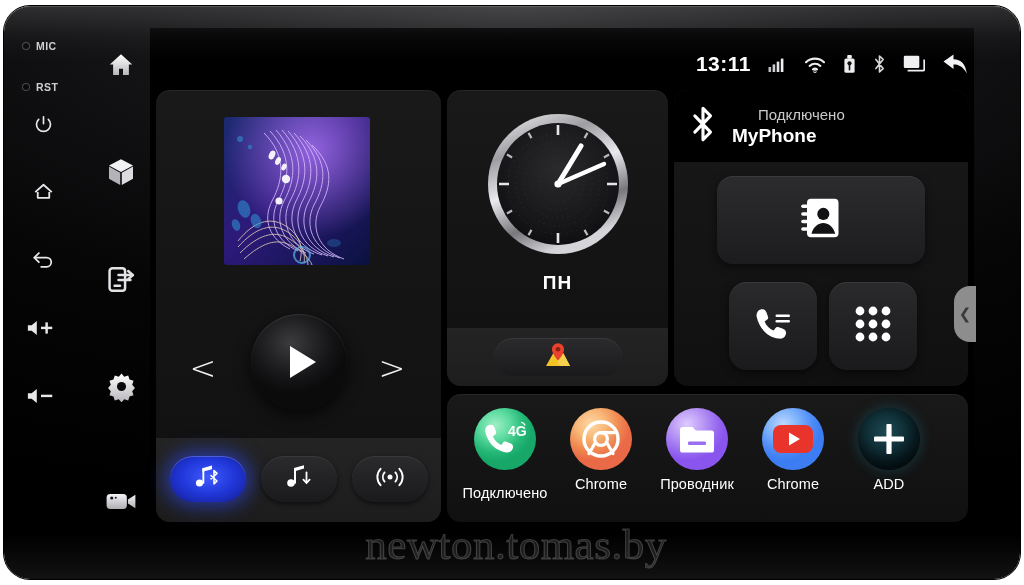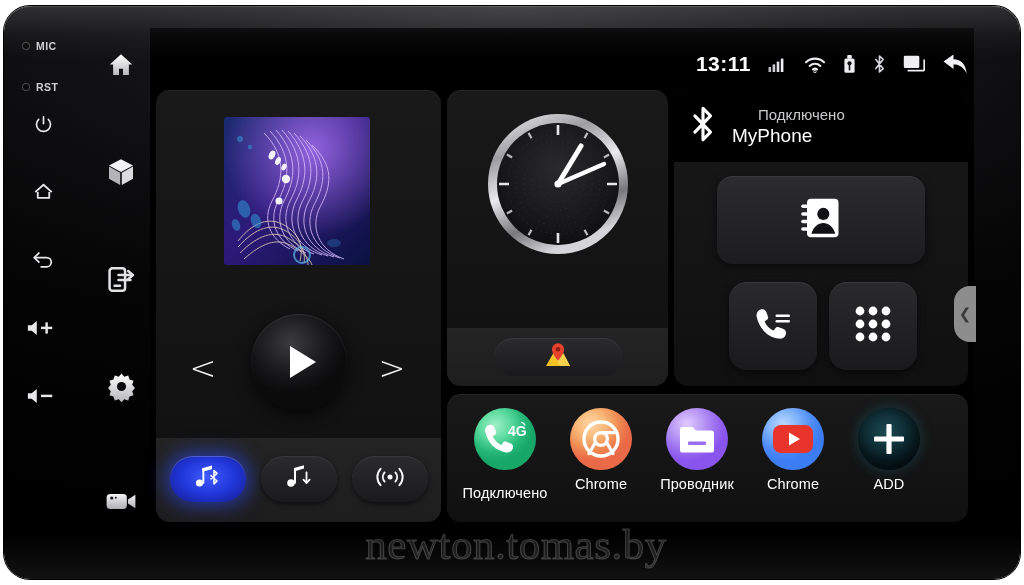--- a/index.html
+++ b/index.html
@@ -159,21 +159,21 @@
 
   
   #btwidget { left: 524px; top: 62px; width: 294px; height: 296px; }
   #btheader {
     position:absolute; left:0; top:0; width: 294px; height: 72px;
     background: #000; border-radius: 14px 14px 0 0;
     display:flex; align-items:center; padding-left: 16px; gap: 16px;
   }
   #bttexts { display:flex; flex-direction: column; gap: 2px; }
   #btstatus { color: #c9c9cc; font-size: 15px; margin-left: 26px; }
-  #btdevice { color: #ffffff; font-size: 19px; font-weight: normal; }
+  #btdevice { color: #ffffff; font-size: 19px; font-weight: bold; }
   #btcontacts {
     position:absolute; left: 43px; top: 86px; width: 208px; height: 88px;
     border-radius: 16px;
     background: linear-gradient(180deg, #2c2c2e 0%, #1c1c1e 100%);
     box-shadow: inset 0 1px 0 rgba(255,255,255,.07), 0 3px 8px rgba(0,0,0,.55);
     display:flex; align-items:center; justify-content:center;
   }
   .bt-sq {
     position:absolute; top: 192px; width: 88px; height: 88px;
     border-radius: 18px;
@@ -564,20 +564,21 @@
           </g>
 
           <path d="M76 76 L99 38" stroke="#ffffff" stroke-width="5" stroke-linecap="round"></path>
 
           <path d="M76 76 L122 56" stroke="#ffffff" stroke-width="4.4" stroke-linecap="round"></path>
           <circle cx="76" cy="76" r="3.6" fill="#ffffff"></circle>
         </svg>
       </div>
 
       <div id="datewrap">
+        <div id="dayname">ПН</div>
       </div>
 
       <div id="mapsrow">
         <div id="mapsbtn">
           <span>
             <svg width="36" height="28" viewBox="0 0 36 28">
               <path d="M6 25 L13 12.5 L23.5 12.5 L30 25 Z" fill="#f3c325"></path>
               <path d="M13 12.5 L23.5 12.5 L30 25 L20 25 Z" fill="#f5d14e"></path>
               <path d="M18 2.2 a6.1 6.1 0 0 0 -6.1 6.1 c0 4.6 6.1 11.4 6.1 11.4 s6.1-6.8 6.1-11.4 A6.1 6.1 0 0 0 18 2.2 Z" fill="#e8412c"></path>
               <circle cx="18" cy="8.3" r="2.3" fill="#8e1f14"></circle>

